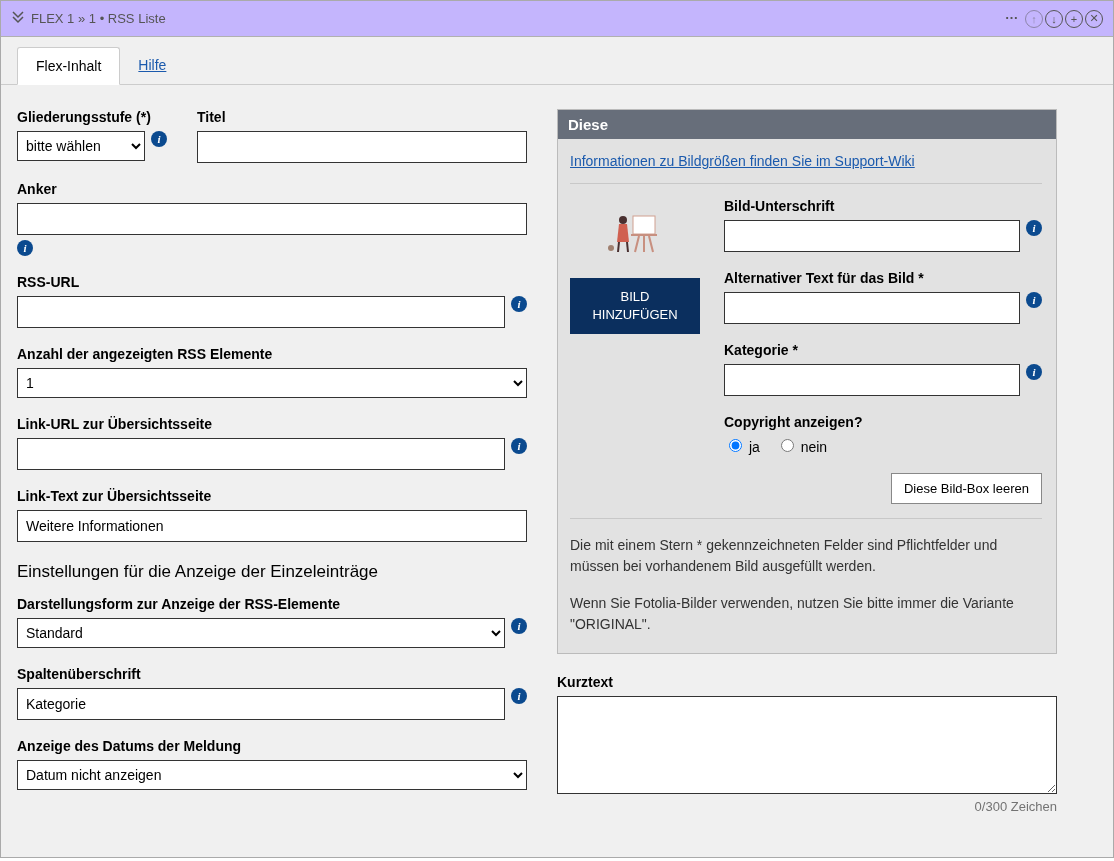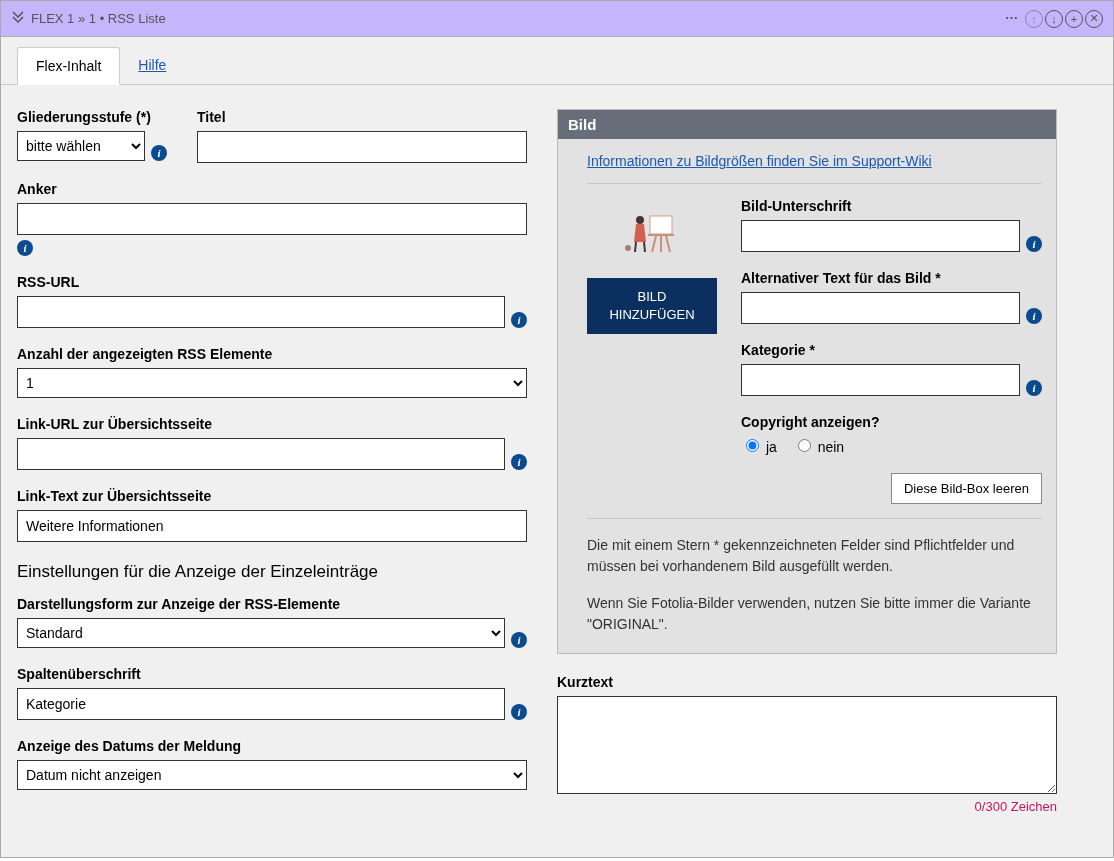--- a/index.html
+++ b/index.html
@@ -81,21 +81,21 @@
     width: 100%;
     border: 1px solid #333;
     padding: 6px 8px;
     font-size: 14px;
     font-family: inherit;
     background: #fff;
     height: 32px;
   }
   select { height: 30px; padding: 4px;}
   textarea { height: 98px; resize: both; }
-  .with-info { display: flex; align-items: flex-end; gap: 6px; }
+  .with-info { display: flex; align-items: flex-start; gap: 6px; }
   .with-info input, .with-info select { flex: 1; }
   .info-icon {
     width: 16px; height: 16px; border-radius: 50%;
     background: #0b4a8f; color: #fff; font-weight: bold;
     display: inline-flex; align-items: center; justify-content: center;
     font-size: 11px; font-style: italic; font-family: serif;
     cursor: pointer; flex-shrink: 0;
   }
   .info-below { margin-top: 4px; }
   .section-heading {
@@ -107,42 +107,42 @@
     background: #e2e2e2;
     border: 1px solid #bbb;
   }
   .panel-header {
     background: #676e7a;
     color: #fff;
     padding: 6px 10px;
     font-weight: bold;
     font-size: 15px;
   }
-  .panel-body { padding: 14px 14px 18px 29px; }
+  .panel-body { padding: 14px 14px 18px 12px; }
   .link { color: #1b5aad; text-decoration: underline; cursor: pointer; font-size: 14px;}
   hr.sep { border: none; border-top: 1px solid #c8c8c8; margin: 14px 0; }
   .img-row { display: flex; gap: 24px; align-items: flex-start; }
   .img-left { width: 130px; text-align: center; }
   .img-placeholder {
     width: 60px; height: 50px; margin: 10px auto 20px auto; position: relative;
   }
   .btn-primary {
     background: #0b2f5e; color: #fff; border: none;
     padding: 10px 14px; font-size: 13px; font-weight: normal;
     cursor: pointer; width: 130px; line-height: 1.4;
   }
   .img-right { flex: 1; }
   .btn-secondary {
     background: #fff; border: 1px solid #888; padding: 7px 12px;
     font-size: 13px; cursor: pointer; float: right;
   }
   .radio-row { display: flex; gap: 16px; align-items: center; margin-top: 4px;}
   .radio-row label { font-weight: normal; font-size: 14px;}
   .help-text { font-size: 14px; color: #333; line-height: 1.5; margin-top: 16px;}
-  .char-count { text-align: right; font-size: 13px; color: #be185d; margin-top: 2px;}
+  .char-count { text-align: right; font-size: 13px; color: #737373; margin-top: 2px;}
   .small-select { width: 140px !important; }
 </style>
 </head>
 <body>
 
 <div class="window">
   <div class="titlebar">
     <div class="titlebar-left">
       <span class="chevrons"><svg width="14" height="14" viewBox="0 0 14 14">
             <path d="M2 2 L7 7 L12 2 M2 7 L7 12 L12 7" stroke="#555" stroke-width="1.5" fill="none"></path>
@@ -241,21 +241,21 @@
         <div class="field-group">
           <span class="label">Anzeige des Datums der Meldung</span>
           <select>
             <option>Datum nicht anzeigen</option>
           </select>
         </div>
       </div>
 
       <div class="col-right">
         <div class="panel">
-          <div class="panel-header">Bild</div>
+          <div class="panel-header">Diese</div>
           <div class="panel-body">
             <a class="link">Informationen zu Bildgrößen finden Sie im Support-Wiki</a>
             <hr class="sep">
             <div class="img-row">
               <div class="img-left">
                 <div class="img-placeholder">
                   <svg viewBox="0 0 60 50" width="60" height="50">
                     <rect x="28" y="8" width="22" height="18" fill="#fff" stroke="#d0a090"></rect>
                     <rect x="26" y="26" width="26" height="2" fill="#c89080"></rect>
                     <line x1="34" y1="28" x2="30" y2="44" stroke="#c89080" stroke-width="2"></line>

